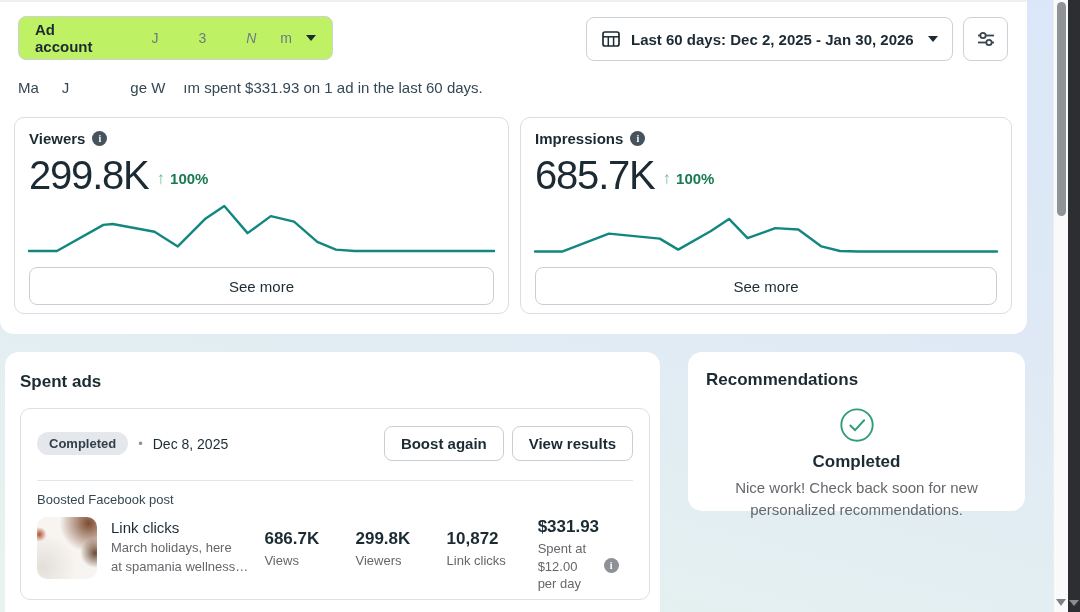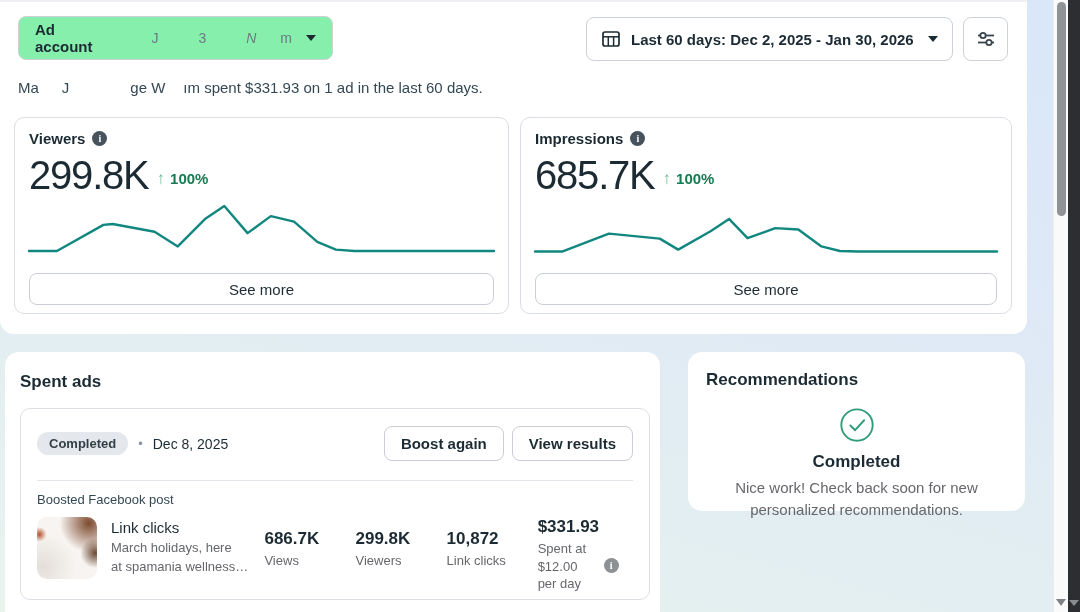--- a/index.html
+++ b/index.html
@@ -5,21 +5,21 @@
   * { margin:0; padding:0; box-sizing:border-box; }
   body { font-family:"Liberation Sans","DejaVu Sans",sans-serif; background:#fff; }
   .viewport { position:relative; width:1080px; height:612px; overflow:hidden; background:#fff; }
   .page { position:absolute; left:0; top:0; width:1053px; height:612px;
           background:linear-gradient(195deg,#d9e7f8 0%,#dfe9f6 38%,#e2eef1 68%,#e7f4ee 100%); }
 
   
   .top-band { position:absolute; left:0; top:0; width:1027px; height:334px; background:#fff;
               border-top:2px solid #eef0f3; border-radius:0 0 14px 14px; }
 
-  .acct-btn { position:absolute; left:18px; top:14px; width:315px; height:44px; background:#86efac;
+  .acct-btn { position:absolute; left:18px; top:14px; width:315px; height:44px; background:#bef264;
               border:1px solid #ccd1d7; border-radius:8px; display:flex; align-items:center;
               padding:0 16px; cursor:pointer; }
   .acct-label { font-size:15px; font-weight:700; color:#1c2b33; }
   .frag { font-size:14px; color:#6c7a84; }
   .fa1 { margin-left:48px; } .fa2 { margin-left:40px; } .fa3 { margin-left:40px; font-style:italic; } .fa4 { margin-left:24px; }
   .caret { width:0; height:0; border-left:5px solid transparent; border-right:5px solid transparent;
            border-top:6px solid #1c2b33; margin-left:14px; }
 
   .summary { position:absolute; left:18px; top:77px; font-size:15px; color:#344854; white-space:nowrap; }
   .fs1 { margin-left:23px; } .fs2 { margin-left:61px; } .fs3 { margin-left:18px; }
@@ -42,21 +42,21 @@
   .info-dark { display:inline-block; width:15px; height:15px; border-radius:50%; background:#46535d;
                color:#fff; font-size:10px; font-weight:700; line-height:15px; text-align:center;
                font-family:"Liberation Serif",serif; }
   .mc-big-row { display:flex; align-items:center; margin-top:6px; }
   .mc-value { font-size:40px; color:#1c2b33; letter-spacing:-1.2px; }
   .mc-arrow { font-size:17px; font-weight:700; color:#6fbf9a; margin-left:8px; margin-top:6px; }
   .mc-change { font-size:15px; font-weight:700; color:#177a52; margin-left:5px; margin-top:6px; }
   .spark { display:block; width:100%; height:54px; margin-top:4px; overflow:visible; }
   .spark polyline { fill:none; stroke-width:2.4; stroke-linejoin:round; stroke-linecap:round;
                     vector-effect:non-scaling-stroke; }
-  .see-more-btn { position:absolute; left:14px; right:14px; bottom:8px; height:32px; background:#fff;
+  .see-more-btn { position:absolute; left:14px; right:14px; bottom:8px; height:38px; background:#fff;
                   border:1px solid #c9ced5; border-radius:8px; font-size:15px; color:#1c2b33;
                   display:flex; align-items:center; justify-content:center; cursor:pointer; }
 
   
   .recent-card { position:absolute; left:5px; top:352px; width:655px; height:260px; background:#fff;
                  border-radius:14px 14px 0 0; }
   .recent-title { position:absolute; left:15px; top:20px; font-size:17px; font-weight:700; color:#1c2b33; }
   .ad-box { position:absolute; left:15px; top:56px; width:630px; height:192px;
             border:1px solid #dcdfe4; border-radius:10px; background:#fff; overflow:hidden; }
   .ad-top-row { display:flex; align-items:center; padding:17px 16px 0 16px; }

